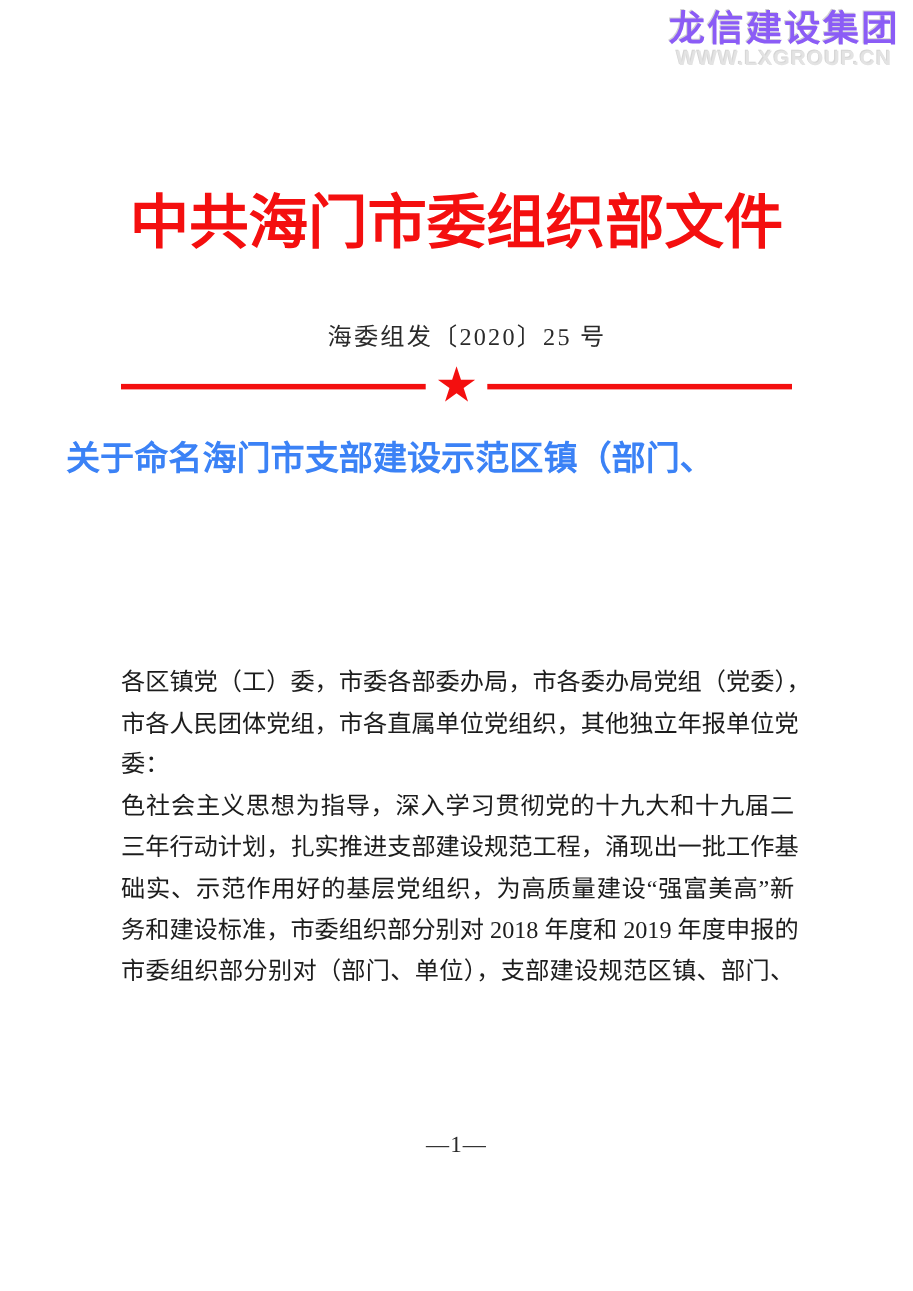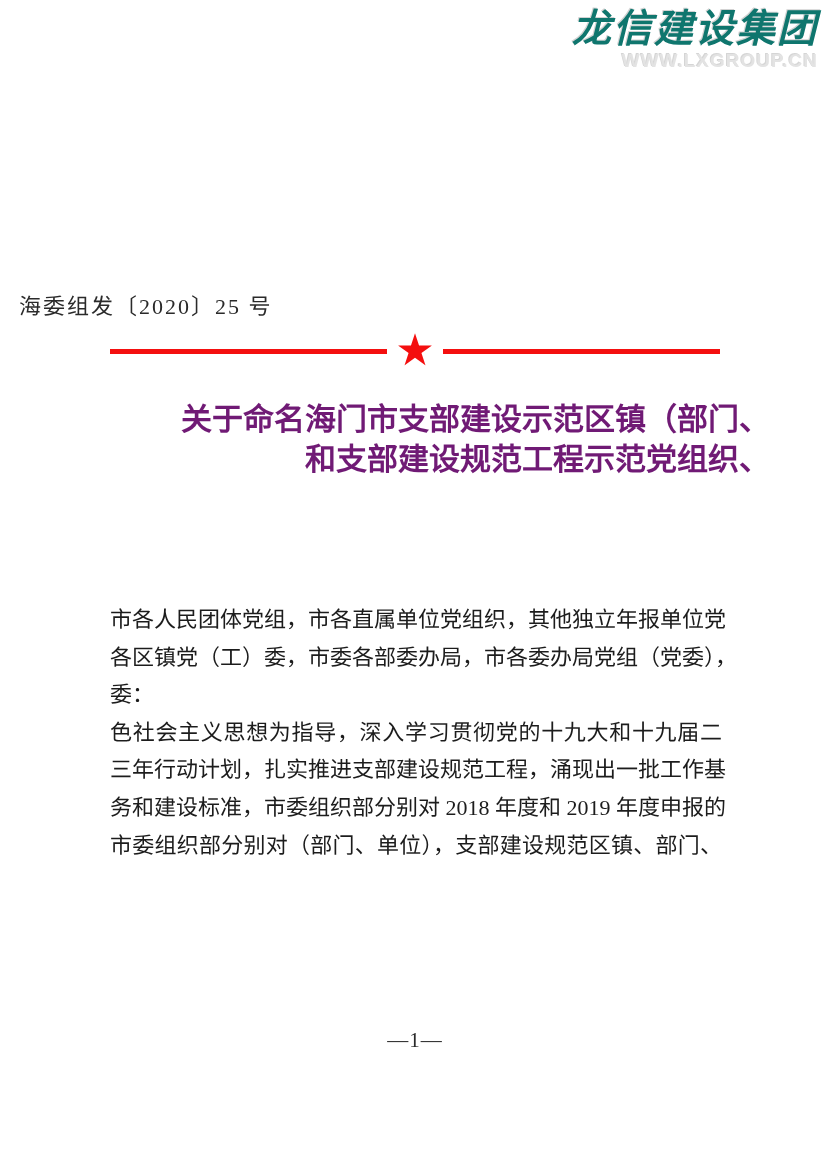--- a/index.html
+++ b/index.html
@@ -19,49 +19,49 @@
   
   .watermark {
     position: absolute; top: 8px; right: 12px;
     text-align: right;
     user-select: none;
     line-height: 1.1;
   }
   .wm-company {
     font-family: "Liberation Sans", sans-serif;
     font-weight: bold;
-    font-size: 39px;
+    font-size: 33px;
     letter-spacing: 2px;
-    color: #0f766e;
+    color: #8b5cf6;
     text-shadow: -1px -1px 0 #d2d2d2, 1px 1px 0 #ffffff;
-    font-style: italic;
   }
   .wm-site {
     font-family: "Liberation Sans", sans-serif;
     font-weight: bold;
     font-size: 19px;
     letter-spacing: 1px;
     color: #e3e3e3;
     text-shadow: -1px -1px 0 #d5d5d5, 1px 1px 0 #ffffff;
+    text-align: center;
   }
 
   
   .red-title {
     position: absolute; top: 158px; left: 0; right: 0;
     text-align: center;
     font-family: "Liberation Sans", sans-serif;
     font-weight: bold;
     font-size: 54px;
     letter-spacing: 0px;
     color: #f40f0f;
     white-space: nowrap;
   }
   .doc-number {
     position: absolute; top: 288px; left: 0; right: 0;
-    text-align: left;
+    text-align: center;
     font-size: 22px;
     letter-spacing: 2px;
     color: #2a2a2a;
     margin-left: 19px;
   }
 
   
   .red-rule {
     position: absolute; top: 334px; left: 110px; width: 610px;
     height: 34px;
@@ -72,26 +72,26 @@
     color: #f40f0f;
     font-size: 36px;
     line-height: 34px;
     margin: 0 10px;
     flex: 0 0 auto;
   }
 
   
   .doc-title {
     position: absolute; top: 400px; left: 60px; right: 60px;
-    text-align: right;
-    font-family: Liberation Serif, serif;
+    text-align: left;
+    font-family: Liberation Mono, monospace;
     font-weight: bold;
     font-size: 31px;
     line-height: 40px;
-    color: #701a75;
+    color: #3b82f6;
   }
 
   
   .doc-body {
     position: absolute; top: 601px; left: 110px; width: 612px;
     font-size: 22px;
     line-height: 37.6px;
     color: #1c1c1c;
   }
   .body-line {
@@ -114,39 +114,40 @@
 </head>
 <body>
 
 <div class="page">
 
   <div class="watermark">
     <div class="wm-company">龙信建设集团</div>
     <div class="wm-site">WWW.LXGROUP.CN</div>
   </div>
 
+  <div class="red-title">中共海门市委组织部文件</div>
 
   <div class="doc-number">海委组发〔2020〕25 号</div>
 
   <div class="red-rule">
     <div class="rule-seg"></div>
     <div class="rule-star">★</div>
     <div class="rule-seg"></div>
   </div>
 
   <div class="doc-title">
       <div class="title-line">关于命名海门市支部建设示范区镇（部门、</div>
-      <div class="title-line">和支部建设规范工程示范党组织、</div>
     </div>
 
   <div class="doc-body">
+      <div class="body-line">各区镇党（工）委，市委各部委办局，市各委办局党组（党委），</div>
       <div class="body-line">市各人民团体党组，市各直属单位党组织，其他独立年报单位党</div>
-      <div class="body-line">各区镇党（工）委，市委各部委办局，市各委办局党组（党委），</div>
       <div class="body-line short">委：</div>
       <div class="body-line">色社会主义思想为指导，深入学习贯彻党的十九大和十九届二</div>
       <div class="body-line">三年行动计划，扎实推进支部建设规范工程，涌现出一批工作基</div>
+      <div class="body-line">础实、示范作用好的基层党组织，为高质量建设“强富美高”新</div>
       <div class="body-line">务和建设标准，市委组织部分别对 2018 年度和 2019 年度申报的</div>
       <div class="body-line">市委组织部分别对（部门、单位），支部建设规范区镇、部门、</div>
     </div>
 
   <div class="page-number">—1—</div>
 
 </div>
 
 </body></html>

